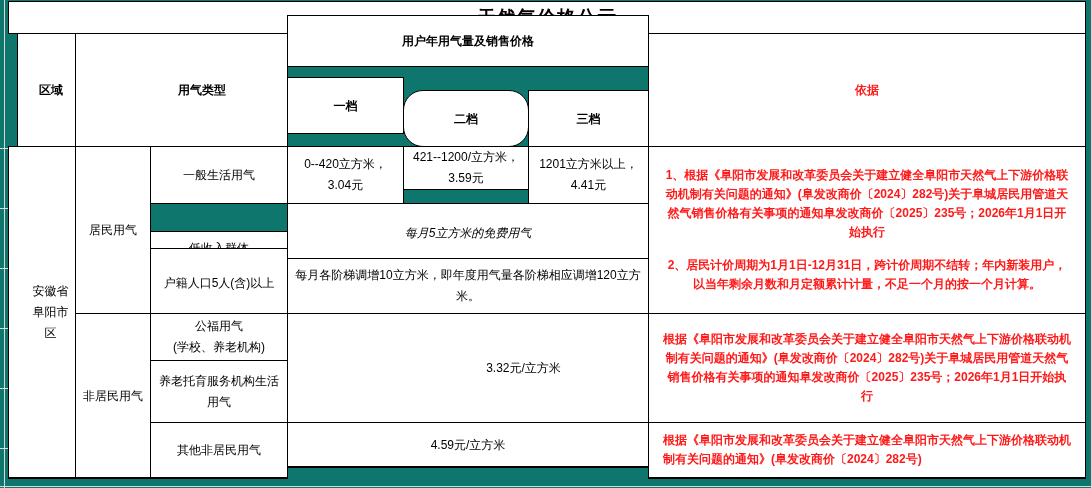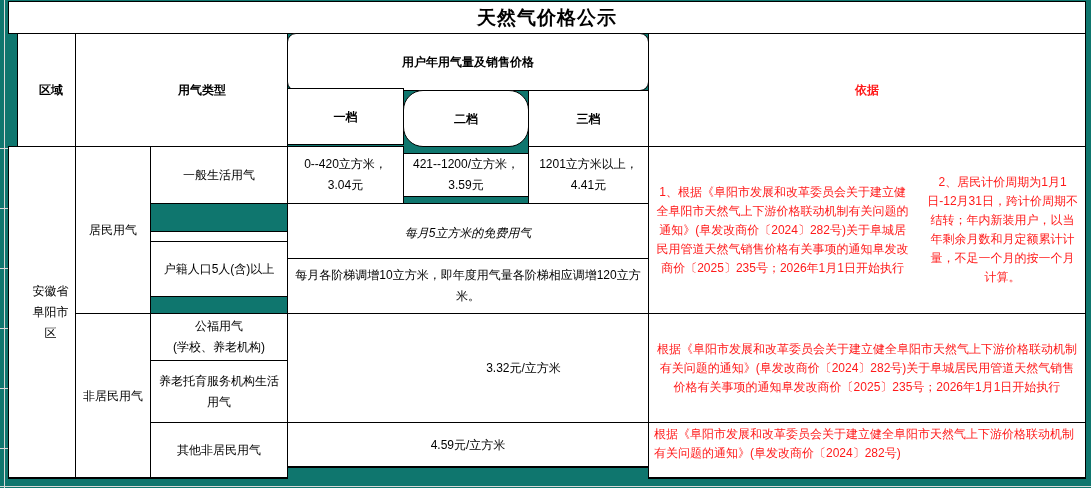--- a/index.html
+++ b/index.html
@@ -12,22 +12,22 @@
     display:flex; align-items:center; justify-content:center;
     text-align:center; white-space:pre-line;
     font-size:12px; color:#000; line-height:20px; background:#fff;
     padding:1px 3px;
   }
   .bb2 { border-bottom-width:2px; }
   .bold { font-weight:bold; }
   .title-cell { font-size:19px; font-weight:bold; letter-spacing:1px; }
   .red { color:#ff1a1a; }
   .basis-cell {
-    flex-direction:row; gap:14px; font-weight:normal;
-    line-height:19px; padding:2px 5px;
+    flex-direction:column; gap:14px; font-weight:bold;
+    line-height:19px; padding:2px 14px;
   }
   .basis-left { align-items:stretch; text-align:left; }
   .wrap2 { line-height:21px; }
   .tick { position:absolute; background:#d9d9d9; }
 </style>
 </head>
 <body>
 
 <div id="screen">
 
@@ -37,44 +37,44 @@
   <div class="tick" style="left:0; top:268px; width:8px; height:1px;"></div>
   <div class="tick" style="left:0; top:328px; width:8px; height:1px;"></div>
   <div class="tick" style="left:0; top:388px; width:8px; height:1px;"></div>
   <div class="tick" style="left:0; top:448px; width:8px; height:1px;"></div>
   <div class="tick" style="left:0; top:486px; width:1091px; height:1px;"></div>
 
   <div class="cell title-cell" style="left:8px; top:1px; width:1078px; height:33px;">天然气价格公示</div>
 
   <div class="cell bold" style="left:8px; top:33px; width:68px; height:114px;margin-left:9px;">区域</div>
   <div class="cell bold" style="left:75px; top:33px; width:213px; height:114px;padding-left:44px;">用气类型</div>
-  <div class="cell bold" style="left:287px; top:33px; width:362px; height:58px;border-radius:9px;">用户年用气量及销售价格</div>
-  <div class="cell bold" style="left:287px; top:88px; width:117px; height:57px;">一档</div>
+  <div class="cell bold" style="left:287px; top:15px; width:362px; height:52px;">用户年用气量及销售价格</div>
+  <div class="cell bold" style="left:287px; top:77px; width:117px; height:57px;">一档</div>
   <div class="cell bold" style="left:403px; top:90px; width:126px; height:57px;border-radius:20px;">二档</div>
   <div class="cell bold" style="left:528px; top:90px; width:121px; height:57px;">三档</div>
   <div class="cell bold red" style="left:648px; top:33px; width:438px; height:114px;">依据</div>
 
   <div class="cell wrap2 bb2" style="left:8px; top:146px; width:68px; height:333px;padding-left:20px;">安徽省
 阜阳市区</div>
 
   <div class="cell" style="left:75px; top:146px; width:76px; height:168px;">居民用气</div>
   <div class="cell bb2" style="left:75px; top:313px; width:76px; height:166px;">非居民用气</div>
 
   <div class="cell" style="left:150px; top:146px; width:138px; height:58px;">一般生活用气</div>
   <div class="cell wrap2" style="left:150px; top:203px; width:138px; height:56px;margin-top:28px;">低收入群体
 (低保户、特困户)</div>
-  <div class="cell" style="left:150px; top:241px; width:138px; height:56px;">户籍人口5人(含)以上</div>
+  <div class="cell" style="left:150px; top:248px; width:138px; height:69px;">户籍人口5人(含)以上</div>
   <div class="cell wrap2" style="left:150px; top:313px; width:138px; height:48px;">公福用气
 (学校、养老机构)</div>
   <div class="cell wrap2" style="left:150px; top:360px; width:138px; height:63px;">养老托育服务机构生活用气</div>
   <div class="cell bb2" style="left:150px; top:422px; width:138px; height:57px;">其他非居民用气</div>
 
   <div class="cell wrap2" style="left:287px; top:146px; width:117px; height:58px;">0--420立方米，
 3.04元</div>
-  <div class="cell wrap2" style="left:403px; top:146px; width:126px; height:44px;margin-top:7px;">421--1200/立方米，
+  <div class="cell wrap2" style="left:403px; top:146px; width:126px; height:44px;">421--1200/立方米，
 3.59元</div>
   <div class="cell wrap2" style="left:528px; top:146px; width:121px; height:58px;">1201立方米以上，
 4.41元</div>
 
   <div class="cell" style="left:287px; top:203px; width:362px; height:59px;font-style:italic;">每月5立方米的免费用气</div>
   <div class="cell wrap2" style="left:287px; top:258px; width:362px; height:56px;">每月各阶梯调增10立方米，即年度用气量各阶梯相应调增120立方米。</div>
   <div class="cell" style="left:287px; top:313px; width:434px; height:110px;padding-left:42px;">3.32元/立方米</div>
   <div class="cell bb2" style="left:287px; top:422px; width:362px; height:46px;">4.59元/立方米</div>
 
   <div class="cell basis-cell red" style="left:648px; top:146px; width:438px; height:168px;">

